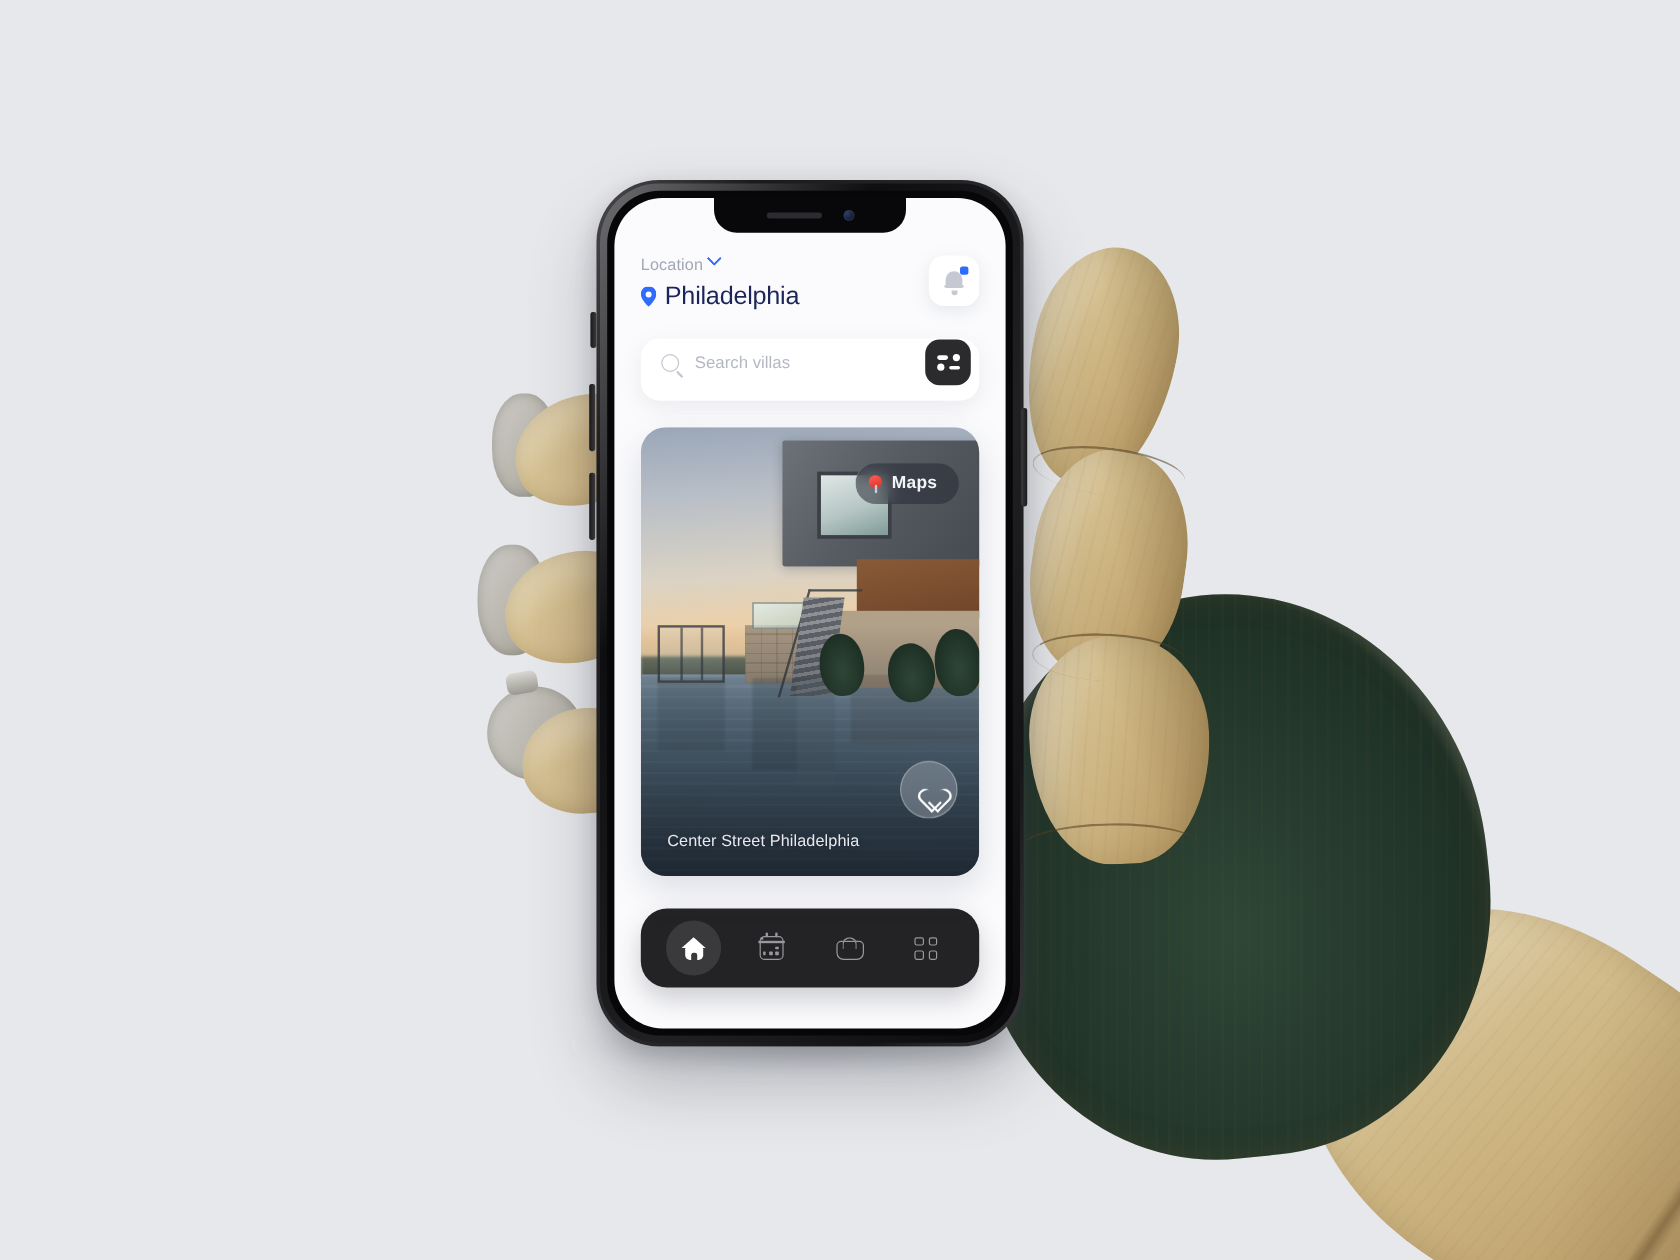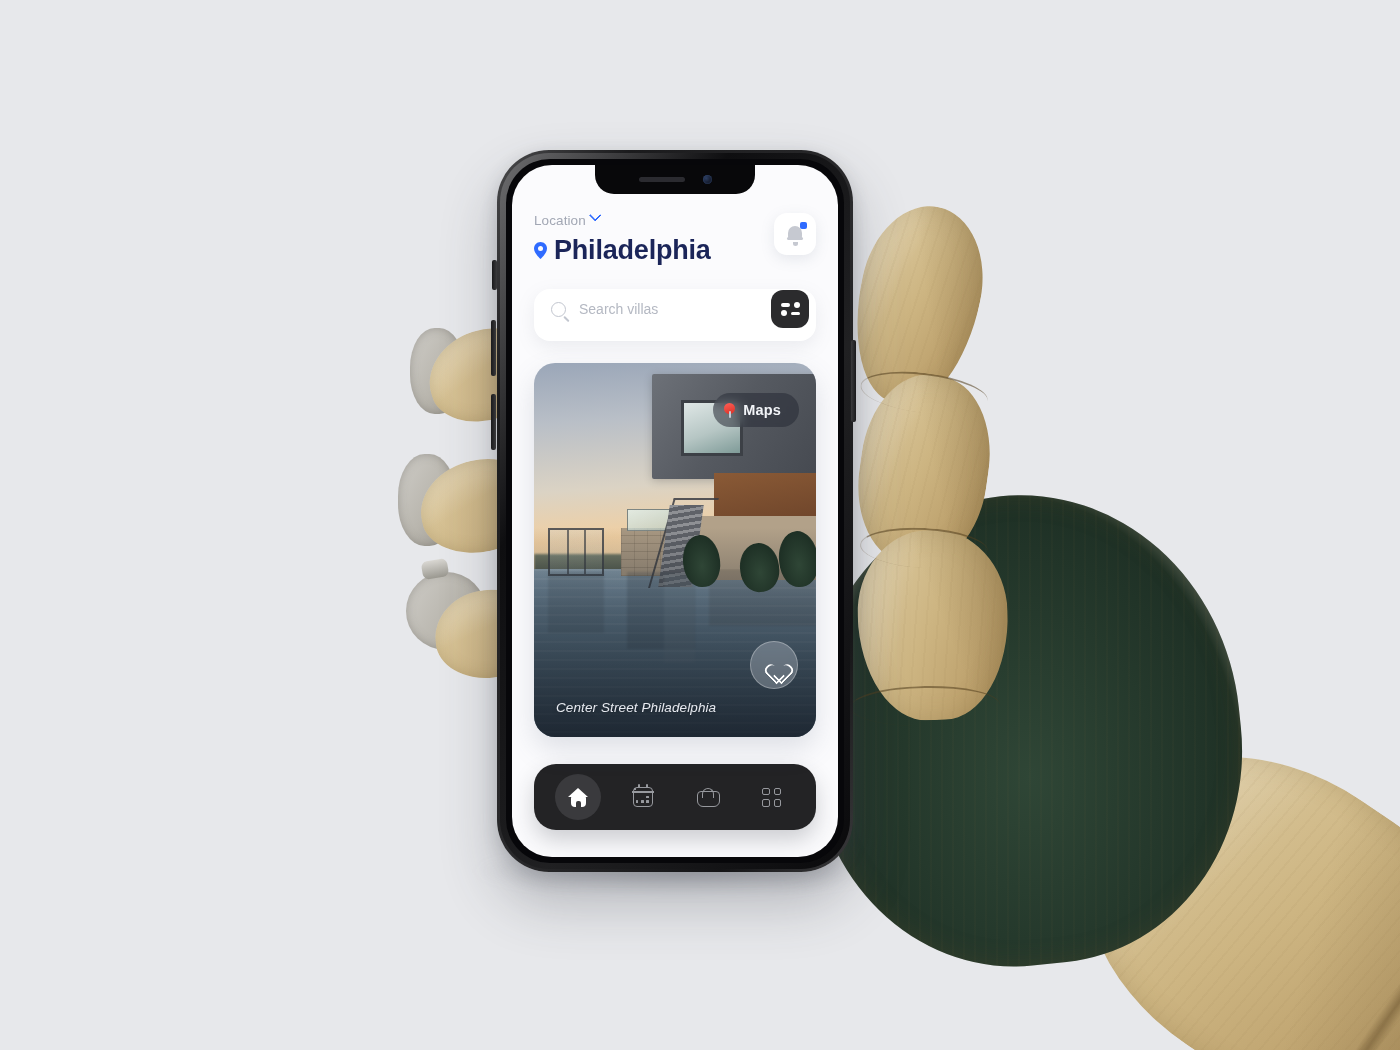--- a/index.html
+++ b/index.html
@@ -166,21 +166,21 @@
          transform:rotate(45deg) translate(-1px,-2px); border-radius:1px; }
   .city-row{ display:flex; align-items:center; gap:7px; margin-top:7px; }
   .pin-icon{ width:13px; height:17px; position:relative; }
   .pin-icon::before{
     content:""; position:absolute; inset:0;
     background:#2f6bff;
     clip-path:path("M6.5 0C2.9 0 0 2.9 0 6.5C0 11.4 6.5 17 6.5 17S13 11.4 13 6.5C13 2.9 10.1 0 6.5 0Z");
   }
   .pin-icon::after{ content:""; position:absolute; left:4px; top:4px; width:5px; height:5px;
     border-radius:50%; background:#fbfbfd; }
-  .city{ font-size:27px; font-weight:bold; color:#1b2559; letter-spacing:-.2px; }
+  .city{ font-size:21px; font-weight:normal; color:#1b2559; letter-spacing:-.2px; }
 
   .bell-btn{
     width:42px; height:42px; border-radius:13px; background:#ffffff;
     box-shadow:0 4px 14px rgba(120,128,150,.16);
     display:flex; align-items:center; justify-content:center; position:relative; flex:none;
   }
   .bell{ width:16px; height:17px; position:relative; }
   .bell::before{
     content:""; position:absolute; left:1px; top:0; width:14px; height:13px;
     background:#c6c9d1; border-radius:7px 7px 3px 3px;
@@ -322,21 +322,21 @@
   .mpin::before{ content:""; position:absolute; left:0; top:0; width:11px; height:11px; border-radius:50%;
     background:linear-gradient(160deg,#ff5f57,#d93025); }
   .mpin::after{ content:""; position:absolute; left:4.6px; top:8px; width:1.8px; height:7px; background:#c6cbd4; border-radius:1px; }
   .maps-txt{ font-size:14.5px; font-weight:bold; color:#f2f4f8; letter-spacing:.2px; }
 
   .card-body{ position:absolute; left:22px; right:18px; bottom:22px;
     display:flex; align-items:flex-end; justify-content:space-between; gap:10px; }
   .card-title{ font-size:23px; font-weight:bold; color:#ffffff; line-height:1.18; letter-spacing:-.3px;
     max-width:190px; text-shadow:0 2px 8px rgba(0,0,0,.25); }
   .card-sub{ margin-top:26px; font-size:13.5px; color:#e6e9ef; letter-spacing:.1px;
-    text-shadow:0 1px 5px rgba(0,0,0,.3);font-style:italic; }
+    text-shadow:0 1px 5px rgba(0,0,0,.3); }
   .fav{
     width:48px; height:48px; border-radius:50%; flex:none; margin-bottom:26px;
     background:rgba(235,240,246,.26);
     border:1px solid rgba(255,255,255,.30);
     backdrop-filter:blur(5px);
     display:flex; align-items:center; justify-content:center;
   }
   .heart{ position:relative; width:20px; height:18px; }
   .heart::before, .heart::after{
     content:""; position:absolute; top:0; width:10px; height:16px;

